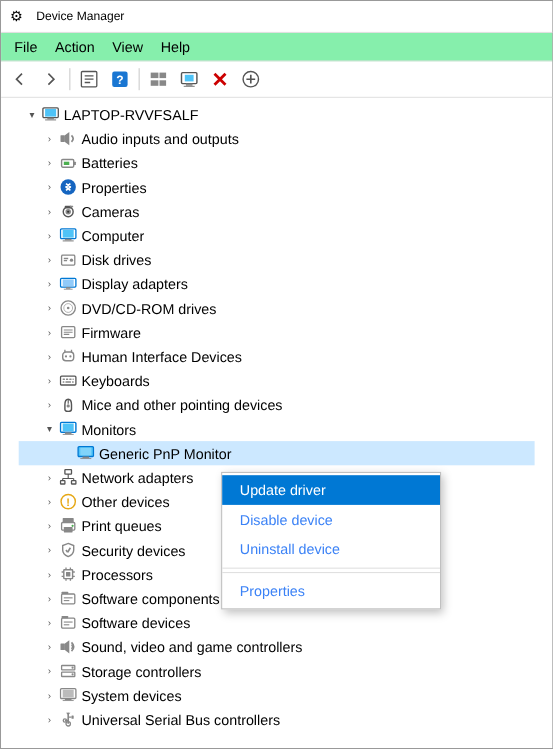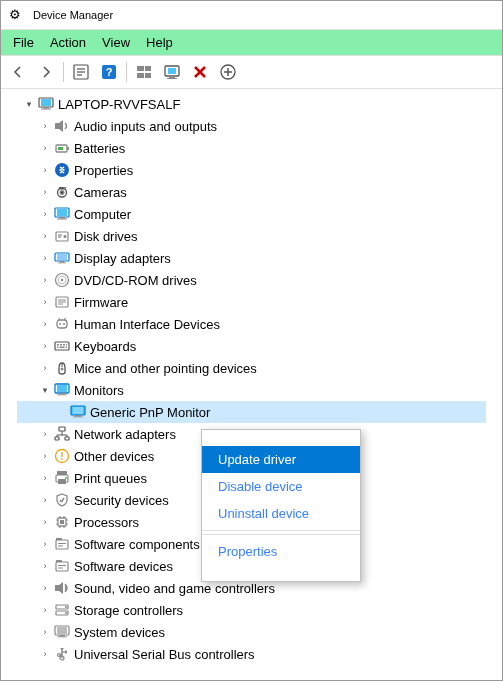--- a/index.html
+++ b/index.html
@@ -126,23 +126,23 @@
     .indent-2 { padding-left: 36px; }
 
     
     .context-menu {
       position: absolute;
       top: 340px;
       left: 200px;
       background: #fff;
       border: 1px solid #c0c0c0;
       box-shadow: 3px 3px 8px rgba(0,0,0,0.25);
-      width: 160px;
+      width: 200px;
       z-index: 100;
-      padding: 16px 0;
+      padding: 2px 0;
     }
     .ctx-item {
       padding: 6px 16px;
       cursor: pointer;
       font-size: 13px;
       color: #3b82f6;
     }
     .ctx-item.highlighted {
       background: #0078d4;
       color: #fff;

